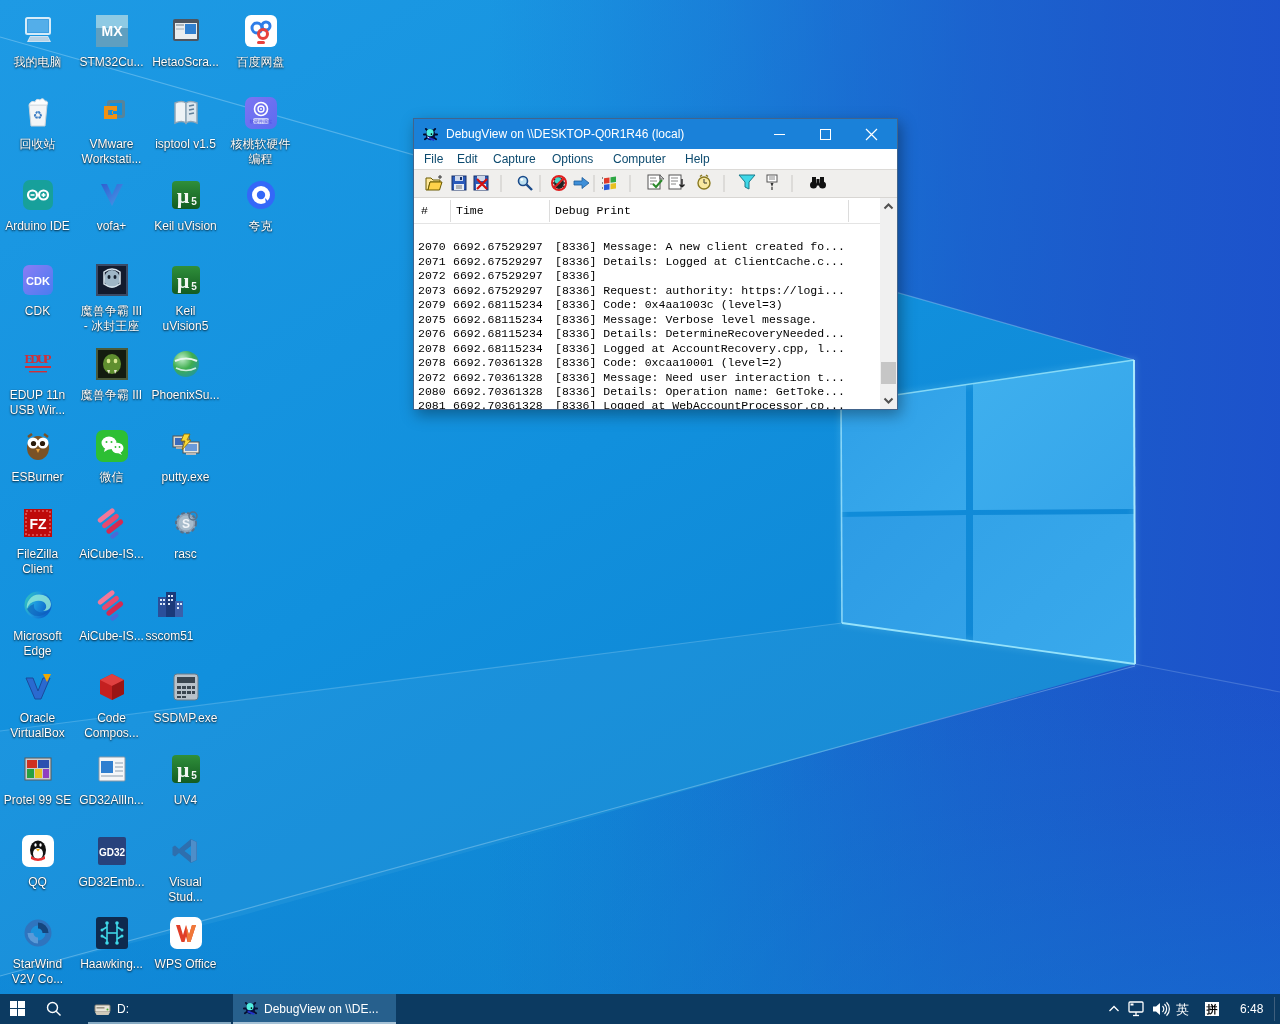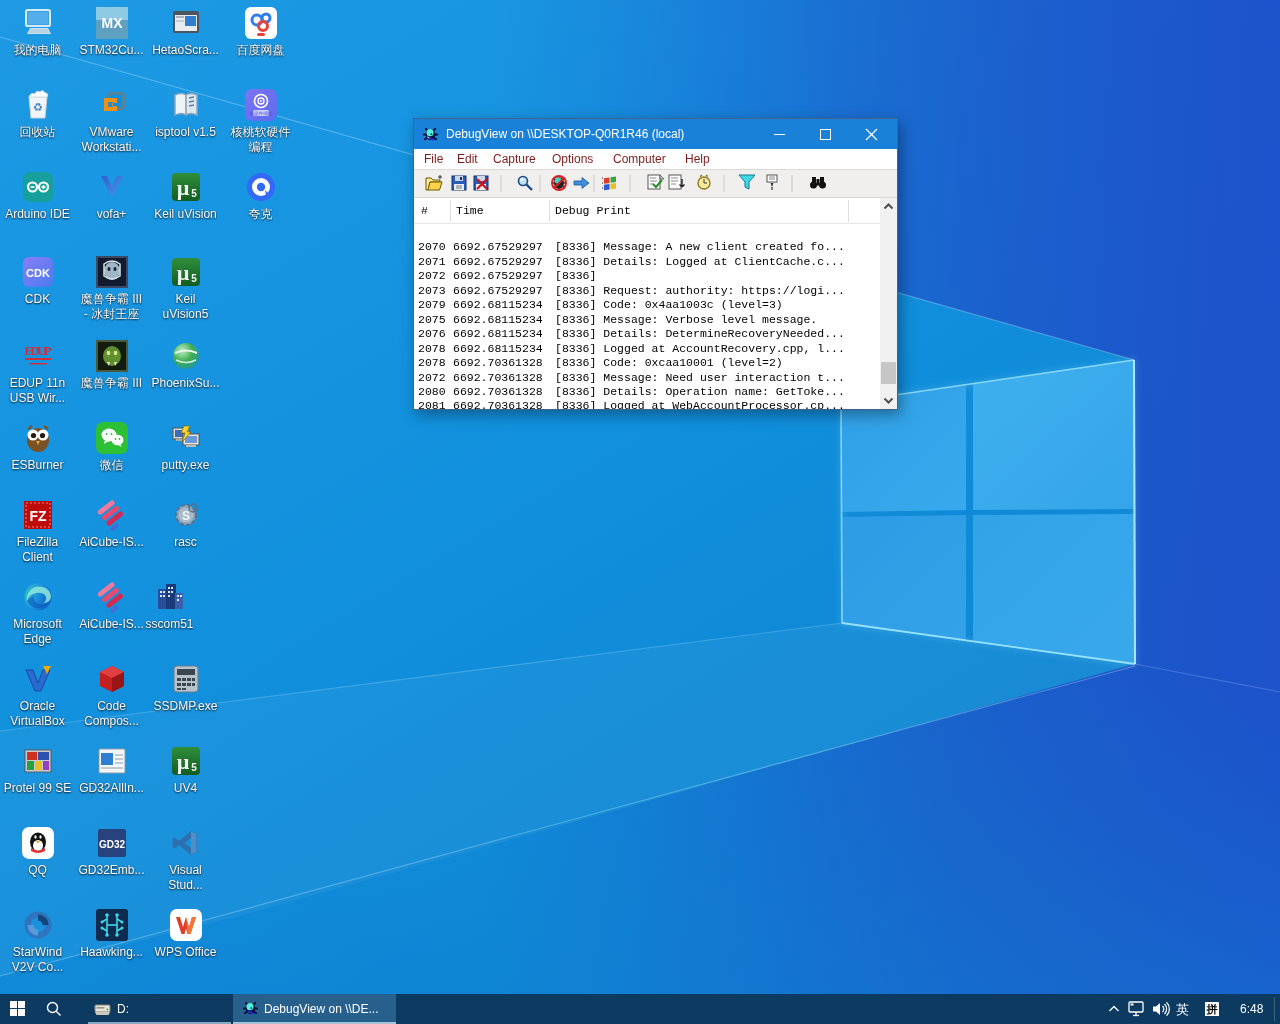--- a/index.html
+++ b/index.html
@@ -1,26 +1,26 @@
 <!DOCTYPE html>
 <html><head>
 <meta charset="utf-8">
 <style>
 html,body{margin:0;padding:0;width:1280px;height:1024px;overflow:hidden;}
 body{font-family:"Liberation Sans",sans-serif;position:relative;background:#1190dd;}
 #wall{position:absolute;left:0;top:0;}
 .ic{position:absolute;width:75px;text-align:center;color:#fff;font:12px/15px "Liberation Sans",sans-serif;}
-.ic .g{width:32px;height:32px;margin:0 auto;position:relative;}
+.ic .g{width:32px;height:32px;margin:8px auto;position:relative;}
 .ic .t{margin-top:4px;text-shadow:0 1px 2px rgba(0,0,0,.8),0 0 1px rgba(0,0,0,.45);}
 
 #win{position:absolute;left:413px;top:118px;width:485px;height:292px;background:#fff;border:1px solid #41648c;box-sizing:border-box;box-shadow:3px 5px 14px rgba(0,0,0,.35);}
 #tb{position:absolute;left:0;top:0;width:483px;height:30px;background:#1a81d9;}
 #tb .ttl{position:absolute;left:32px;top:8px;color:#fff;font-size:12px;white-space:pre;}
 #tb svg.wbtn{position:absolute;top:0;}
-#mb{position:absolute;left:0;top:30px;width:483px;height:20px;background:#fff;color:#7f1d1d;font-size:12px;}
+#mb{position:absolute;left:0;top:30px;width:483px;height:20px;background:#fff;color:#0c4a6e;font-size:12px;}
 #mb span{position:absolute;top:3px;}
 #tbar{position:absolute;left:0;top:50px;width:483px;height:29px;background:#f0efed;border-top:1px solid #dcdad7;border-bottom:1px solid #d8d6d3;box-sizing:border-box;}
 #list{position:absolute;left:0;top:79px;width:483px;height:211px;background:#fff;overflow:hidden;font:11.5px/14.45px "Liberation Mono",monospace;color:#000;}
 #list .hdr{position:absolute;left:0;top:0;width:466px;height:26px;background:#fff;}
 #list .hl{position:absolute;top:2px;width:1px;height:22px;background:#dcdcdc;}
 #list .hb{position:absolute;left:0;top:25px;width:466px;height:1px;background:#e4e4e4;}
 .row{position:absolute;left:0;width:466px;height:14.45px;white-space:pre;}
 .c0{position:absolute;left:4px;}
 .c1{position:absolute;left:39px;}
 .c2{position:absolute;left:141px;}

